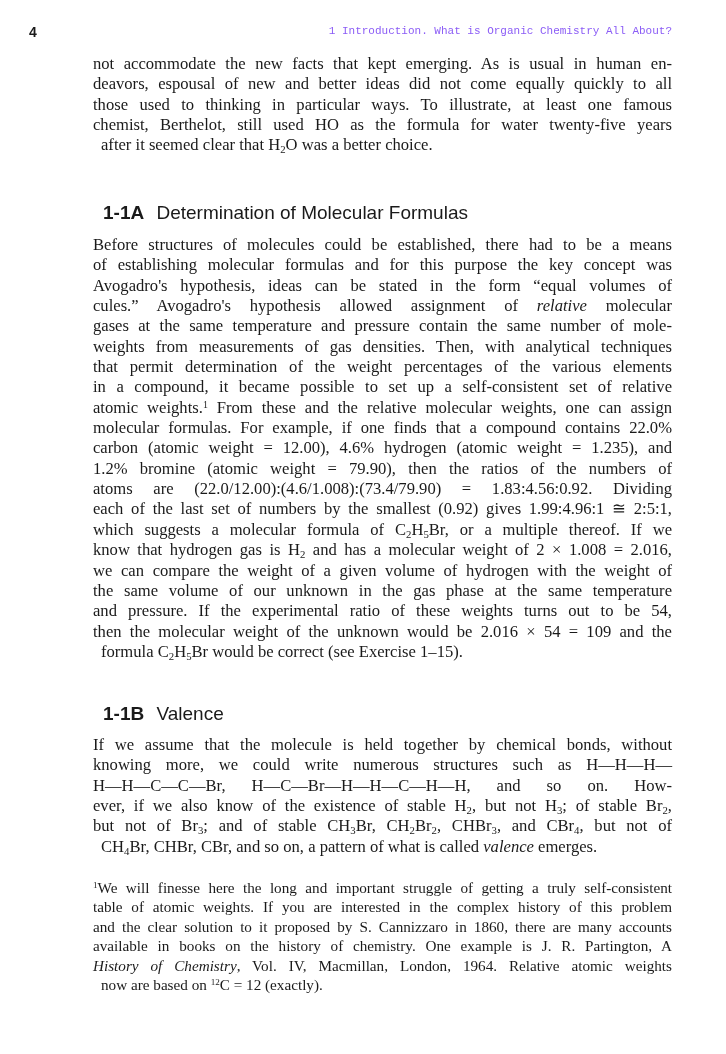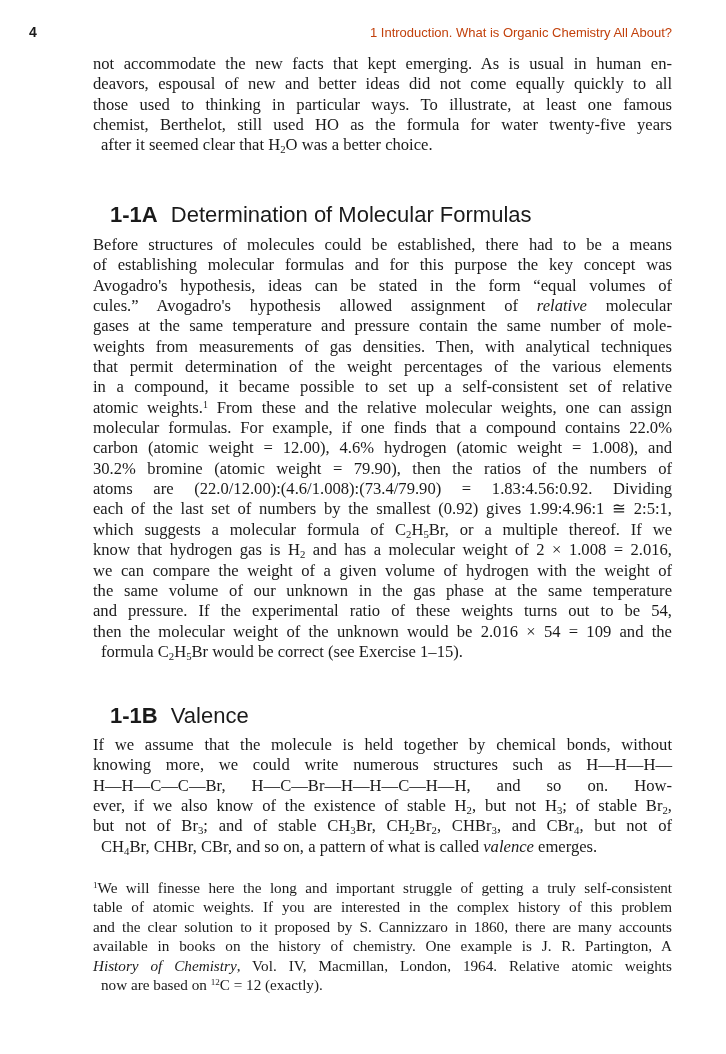--- a/index.html
+++ b/index.html
@@ -1,22 +1,22 @@
 <!DOCTYPE html>
 <html><head>
 <meta charset="utf-8">
 <style>
   html, body { margin: 0; padding: 0; background: #ffffff; }
   body { width: 726px; height: 1054px; position: relative; overflow: hidden; color: #1a1a1a; }
   .page-number { position: absolute; left: 29px; top: 24px; font-family: "Liberation Sans", sans-serif; font-weight: bold; font-size: 14px; }
-  .running-head { position: absolute; right: 54px; top: 25px; font-family: Liberation Sans, sans-serif; font-size: 13px; color: #c2410c; }
+  .running-head { position: absolute; right: 54px; top: 25px; font-family: Liberation Mono, monospace; font-size: 11px; color: #8b5cf6; }
   .block { position: absolute; left: 93px; width: 579px; }
   .line { display: block; font-family: "Liberation Serif", serif; font-size: 16.6px; white-space: nowrap; text-align: justify; text-align-last: justify; height: 20.35px; line-height: 20.35px; }
   .line.last { text-align-last: left; margin-left: 8px; }
-  .heading { position: absolute; left: 110px; font-family: "Liberation Sans", sans-serif; font-size: 22px; color: #1a1a1a; }
+  .heading { position: absolute; left: 103px; font-family: "Liberation Sans", sans-serif; font-size: 19px; color: #1a1a1a; }
   .heading .num { font-weight: bold; margin-right: 7px; }
   .heading .title { font-weight: normal; }
   .foot .line { font-size: 15.2px; height: 19.4px; line-height: 19.4px; }
   sub { font-size: 0.65em; vertical-align: -0.25em; line-height: 0; }
   sup { font-size: 0.6em; vertical-align: 0.55em; line-height: 0; }
   i { font-style: italic; }
 </style>
 </head>
 <body>
 
@@ -40,22 +40,22 @@
     <span class="line">Before structures of molecules could be established, there had to be a means</span>
     <span class="line">of establishing molecular formulas and for this purpose the key concept was</span>
     <span class="line">Avogadro's hypothesis, ideas can be stated in the form “equal volumes of</span>
     <span class="line">cules.” Avogadro's hypothesis allowed assignment of <i>relative</i> molecular</span>
     <span class="line">gases at the same temperature and pressure contain the same number of mole-</span>
     <span class="line">weights from measurements of gas densities. Then, with analytical techniques</span>
     <span class="line">that permit determination of the weight percentages of the various elements</span>
     <span class="line">in a compound, it became possible to set up a self-consistent set of relative</span>
     <span class="line">atomic weights.<sup>1</sup> From these and the relative molecular weights, one can assign</span>
     <span class="line">molecular formulas. For example, if one finds that a compound contains 22.0%</span>
-    <span class="line">carbon (atomic weight = 12.00), 4.6% hydrogen (atomic weight = 1.008), and</span>
-    <span class="line">30.2% bromine (atomic weight = 79.90), then the ratios of the numbers of</span>
+    <span class="line">carbon (atomic weight = 12.00), 4.6% hydrogen (atomic weight = 1.235), and</span>
+    <span class="line">1.2% bromine (atomic weight = 79.90), then the ratios of the numbers of</span>
     <span class="line">atoms are (22.0/12.00):(4.6/1.008):(73.4/79.90) = 1.83:4.56:0.92. Dividing</span>
     <span class="line">each of the last set of numbers by the smallest (0.92) gives 1.99:4.96:1 ≅ 2:5:1,</span>
     <span class="line">which suggests a molecular formula of C<sub>2</sub>H<sub>5</sub>Br, or a multiple thereof. If we</span>
     <span class="line">know that hydrogen gas is H<sub>2</sub> and has a molecular weight of 2 × 1.008 = 2.016,</span>
     <span class="line">we can compare the weight of a given volume of hydrogen with the weight of</span>
     <span class="line">the same volume of our unknown in the gas phase at the same temperature</span>
     <span class="line">and pressure. If the experimental ratio of these weights turns out to be 54,</span>
     <span class="line">then the molecular weight of the unknown would be 2.016 × 54 = 109 and the</span>
     <span class="line last">formula C<sub>2</sub>H<sub>5</sub>Br would be correct (see Exercise 1–15).</span>
   </div>

